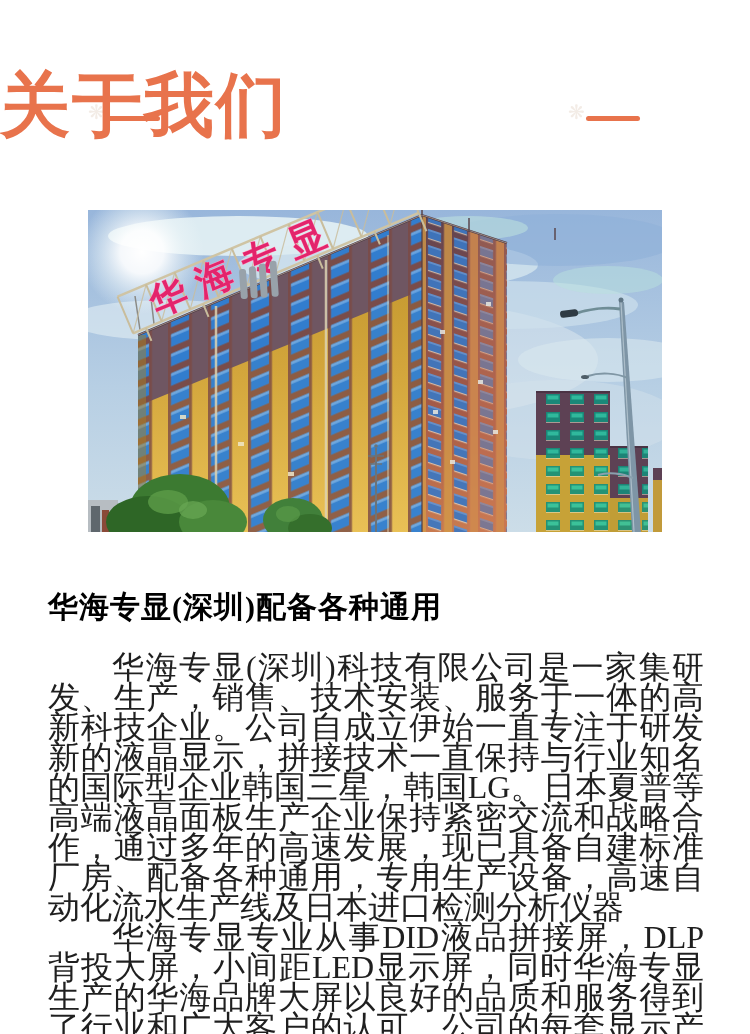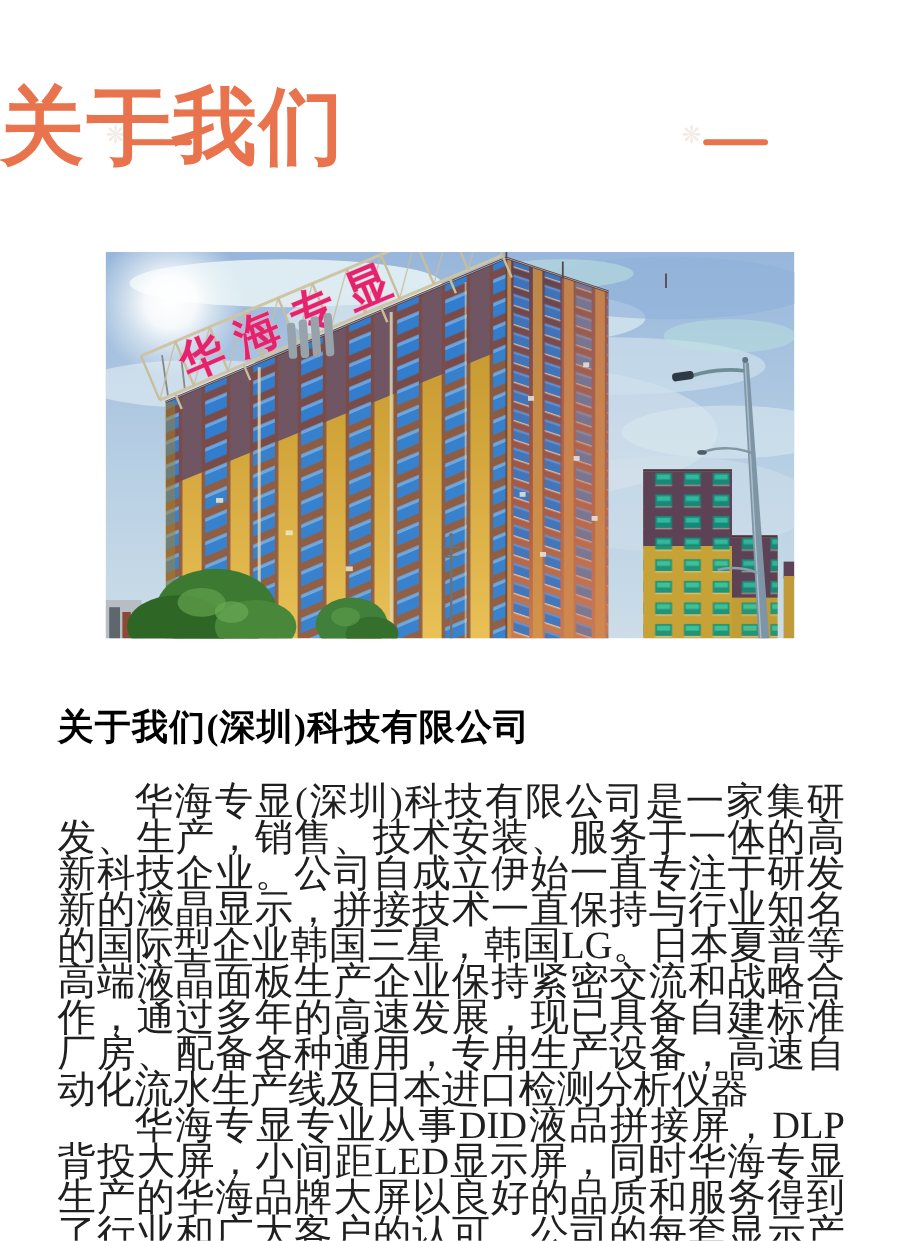--- a/index.html
+++ b/index.html
@@ -212,16 +212,16 @@
         <rect x="472" y="100" width="18" height="7" rx="3" fill="#2f3b44"></rect>
       </g>
       <path d="M540,168 C528,163 512,162 500,166" stroke="#7f96a4" stroke-width="2" fill="none"></path>
       <ellipse cx="497" cy="167" rx="4" ry="2" fill="#4e5e68"></ellipse>
       <path d="M545,268 C534,263 520,262 510,265" stroke="#8aa0ae" stroke-width="2" fill="none"></path>
     </g>
   </svg>
 </figure>
 
 <article>
-  <h2>关于我们(深圳)科技有限公司</h2>
+  <h2>华海专显(深圳)配备各种通用</h2>
   <p>华海专显(深圳)科技有限公司是一家集研发、生产，销售、技术安装、服务于一体的高新科技企业。公司自成立伊始一直专注于研发新的液晶显示，拼接技术一直保持与行业知名的国际型企业韩国三星，韩国LG。日本夏普等高端液晶面板生产企业保持紧密交流和战略合作，通过多年的高速发展，现已具备自建标准厂房、配备各种通用，专用生产设备，高速自动化流水生产线及日本进口检测分析仪器</p>
   <p>华海专显专业从事DID液品拼接屏，DLP背投大屏，小间距LED显示屏，同时华海专显生产的华海品牌大屏以良好的品质和服务得到了行业和广大客户的认可。公司的每套显示产品都有统一的编码，有严格的监督体制，主要产品通过了中国3C强制认证、欧盟CE认证、美国FCC认证、ISO9001.ISO14001国际管理体系认证</p>
 </article>
 
 </body></html>

